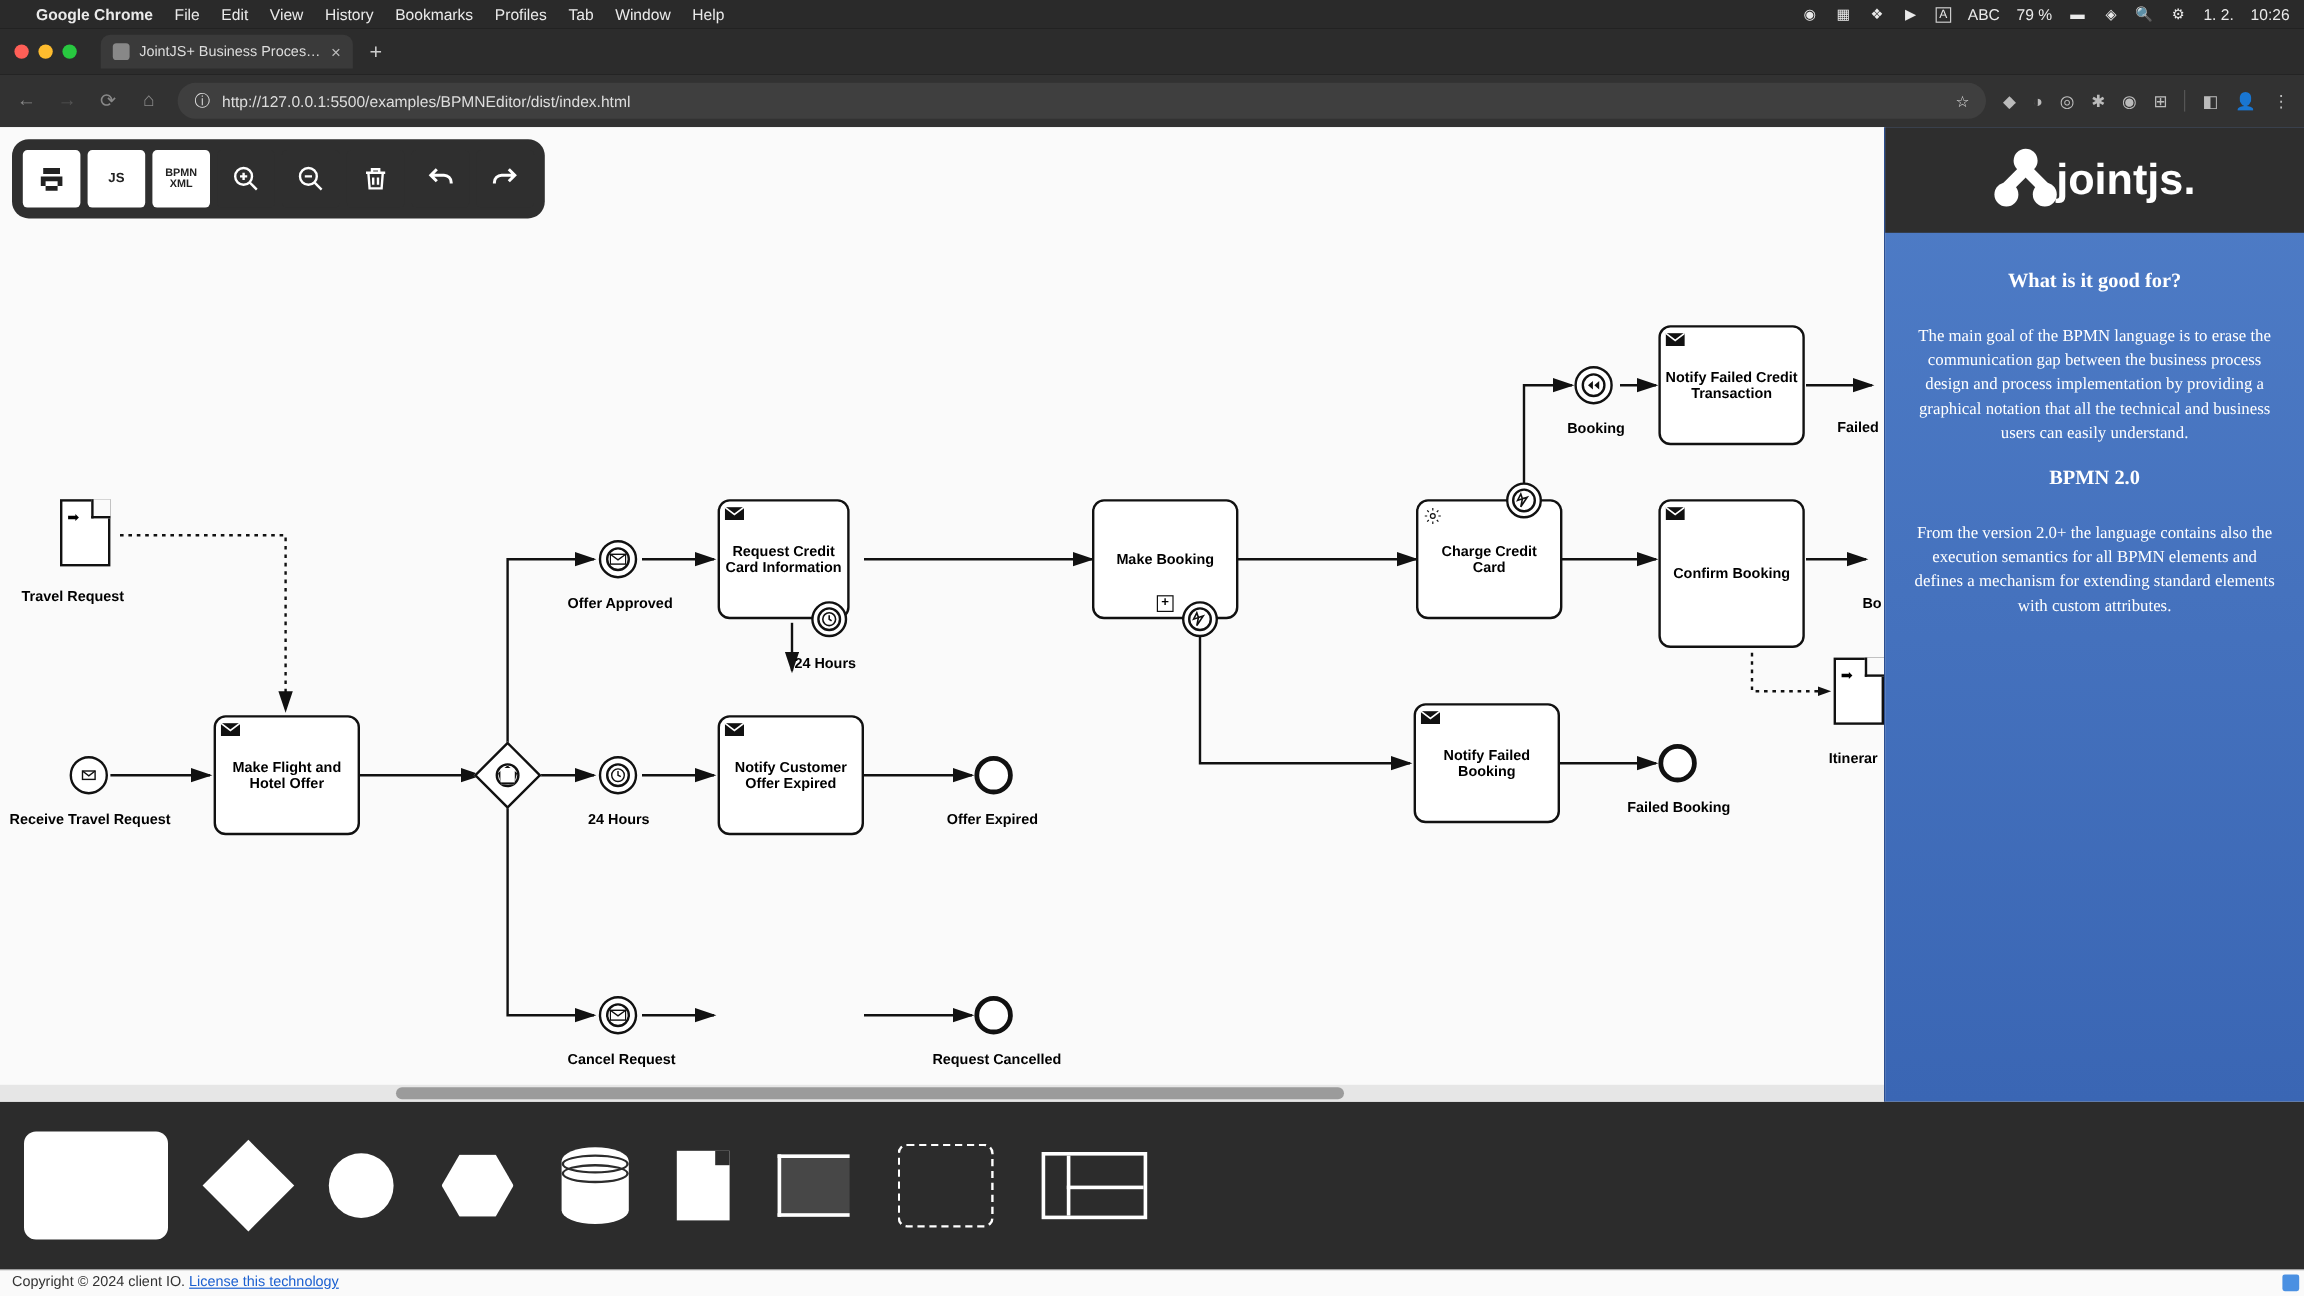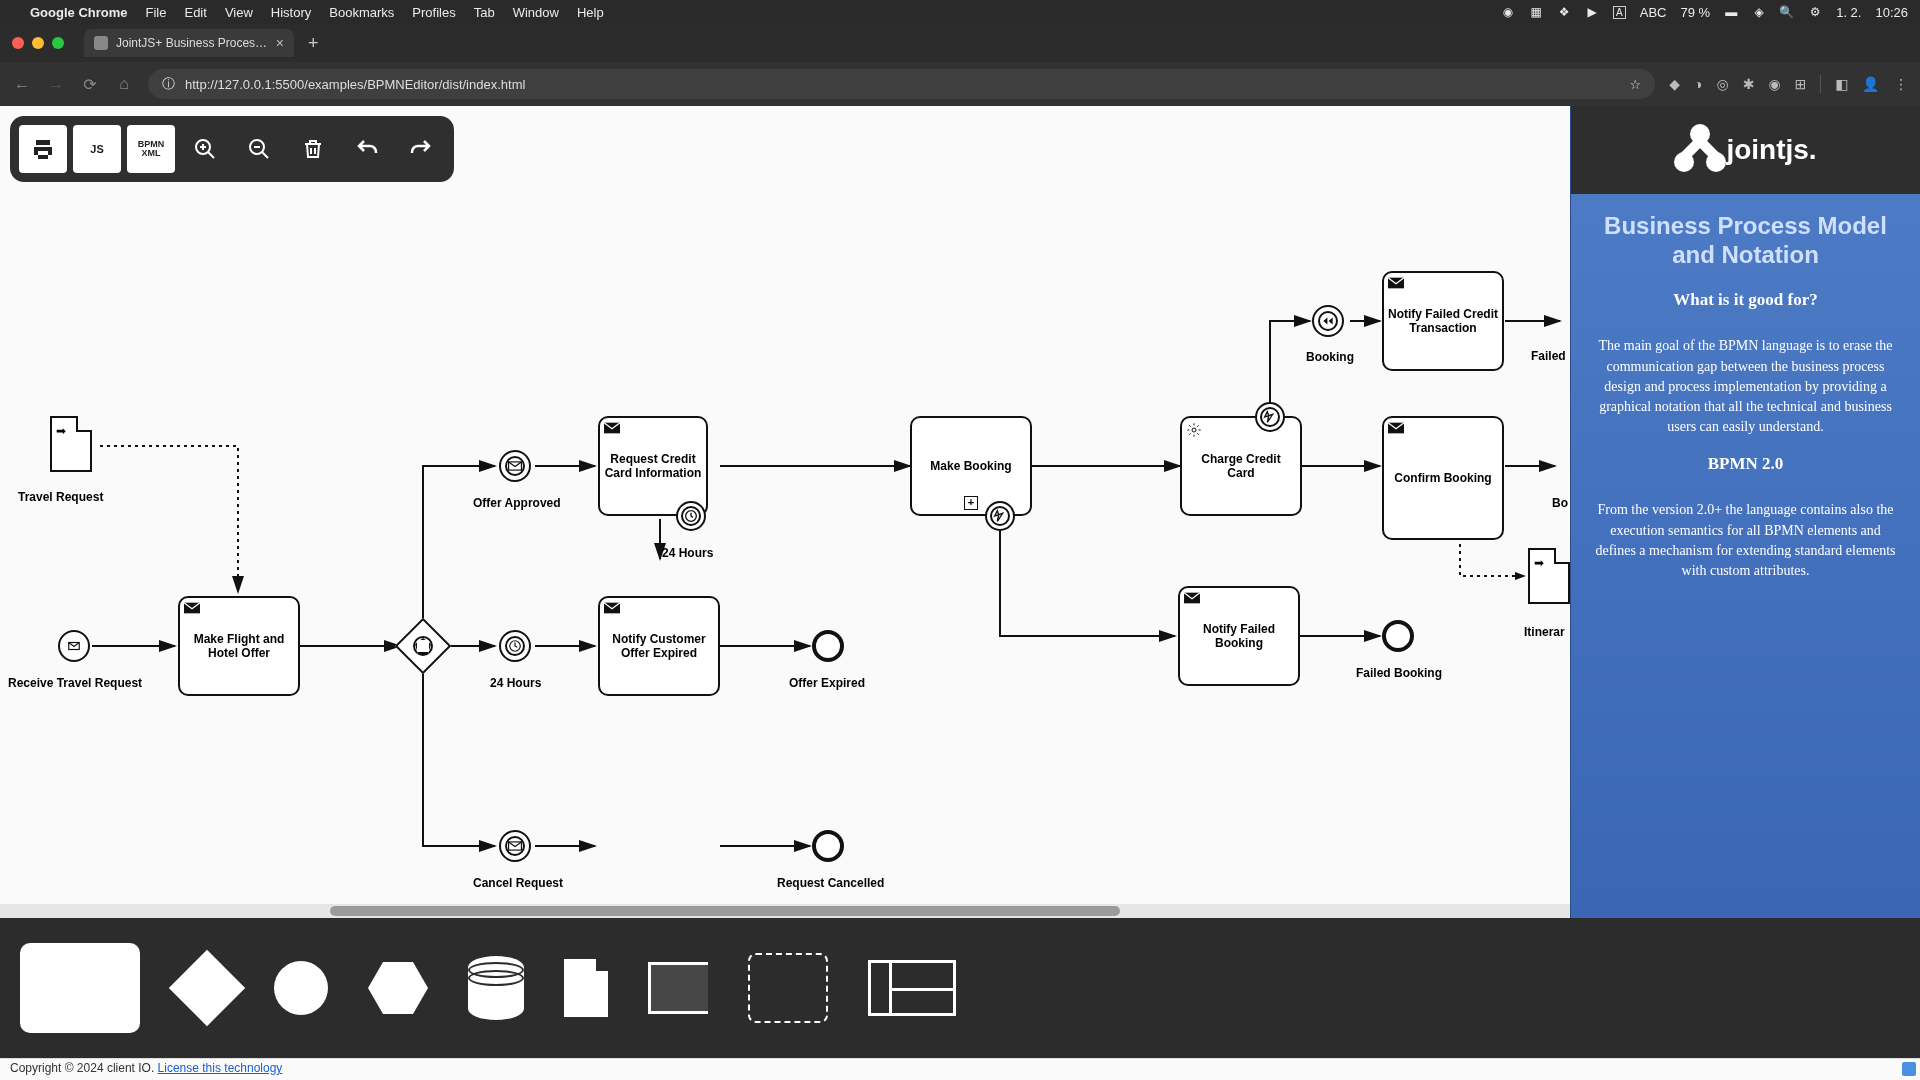--- a/index.html
+++ b/index.html
@@ -67,21 +67,21 @@
 
   
   svg.edges{position:absolute;inset:0;width:100%;height:100%;pointer-events:none;}
   svg.edges path{stroke:#111;stroke-width:2;fill:none;}
   svg.edges path.dotted{stroke-dasharray:3 4;}
   svg.edges polygon{fill:#111;}
 
   
   .sidepanel{width:350px;background:linear-gradient(#4f7dc7,#3a66b4);color:#fff;display:flex;flex-direction:column;border-left:1px solid #2a4d8f;}
   .sp-header{background:#2e2e2e;padding:18px 0;display:flex;align-items:center;justify-content:center;}
-  .sp-header .logo{display:flex;align-items:center;gap:0;color:#fff;font-size:28px;font-weight:700;}
+  .sp-header .logo{display:flex;align-items:center;gap:0;color:#fff;font-size:36px;font-weight:700;}
   .sp-header .logo .dots{position:relative;width:52px;height:52px;}
   .sp-header .logo .dots span{position:absolute;background:#fff;border-radius:50%;}
   .sp-body{padding:18px 20px;text-align:center;font-size:14px;line-height:1.45;}
   .sp-title{color:#cfe0ff;font-size:24px;font-weight:700;margin-bottom:18px;line-height:1.2;}
   .sp-h{font-weight:700;font-size:17px;margin:10px 0;font-family:Georgia,serif;}
   .sp-p{margin-bottom:14px;font-family:Georgia,serif;margin-top:24px;}
 
   
   .stencil{height:140px;background:#2c2c2c;display:flex;align-items:center;padding:0 20px;gap:40px;}
   .stencil .shape{background:#fff;}
@@ -472,21 +472,20 @@
           <span style="width:20px;height:20px;top:0;left:16px"></span>
           <span style="width:20px;height:20px;top:28px;left:0"></span>
           <span style="width:20px;height:20px;top:28px;left:32px"></span>
           <span style="width:28px;height:10px;top:22px;left:2px;border-radius:6px;transform:rotate(-45deg)"></span>
           <span style="width:28px;height:10px;top:22px;left:22px;border-radius:6px;transform:rotate(45deg)"></span>
         </div>
         <span>jointjs.</span>
       </div>
     </div>
     <div class="sp-body">
-      <div class="sp-title">Business Process Model and Notation</div>
       <div class="sp-h">What is it good for?</div>
       <div class="sp-p">The main goal of the BPMN language is to erase the communication gap between the business process design and process implementation by providing a graphical notation that all the technical and business users can easily understand.</div>
       <div class="sp-h">BPMN 2.0</div>
       <div class="sp-p">From the version 2.0+ the language contains also the execution semantics for all BPMN elements and defines a mechanism for extending standard elements with custom attributes.</div>
     </div>
   </div>
 
 </div>
 
 <div class="stencil">

